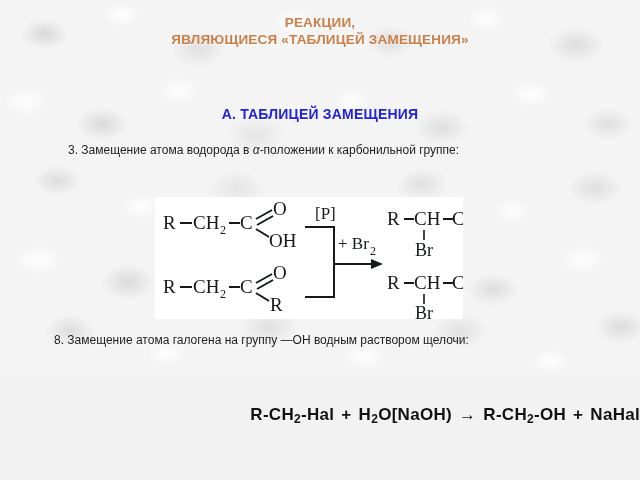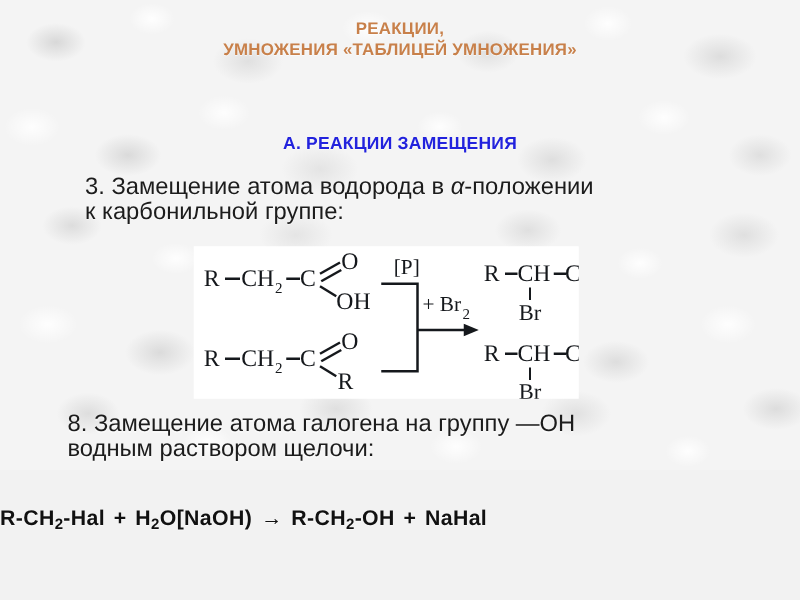--- a/index.html
+++ b/index.html
@@ -86,21 +86,21 @@
     font-weight: bold;
     font-size: 14px;
     letter-spacing: .2px;
     text-shadow: 0 1px 0 rgba(255,255,255,.5);
   }
 
   
   .para {
     position: absolute;
     color: #1c1c1c;
-    font-size: 19px;
+    font-size: 12px;
     line-height: 20px;
     text-shadow: 0 1px 0 rgba(255,255,255,.45);
   }
   #para-3 { left: 68px; top: 140px; width: 420px; }
   #para-4 { left: 54px; top: 330px; width: 450px; }
   .alpha { font-style: italic; }
 
   
   #scheme {
     position: absolute;
@@ -110,42 +110,42 @@
     height: 122px;
     background: #ffffff;
   }
   #scheme svg { display: block; }
 
   
   #equation {
     position: absolute;
     left: 0; right: 0;
     top: 405px;
-    text-align: left;
+    text-align: right;
     color: #111111;
     font-weight: bold;
     font-size: 17px;
     letter-spacing: .3px;
     white-space: nowrap;
     text-shadow: 0 1px 0 rgba(255,255,255,.5);
   }
   #equation sub { font-size: 12px; vertical-align: -3px; }
   #equation .sp { display: inline-block; width: 7px; }
 </style>
 </head>
 <body>
 
 <div id="slide">
 
   <div id="title">
     <span class="line">РЕАКЦИИ,</span>
-    <span class="line">УМНОЖЕНИЯ «ТАБЛИЦЕЙ УМНОЖЕНИЯ»</span>
-  </div>
-
-  <div id="section-heading">А. РЕАКЦИИ ЗАМЕЩЕНИЯ</div>
+    <span class="line">ЯВЛЯЮЩИЕСЯ «ТАБЛИЦЕЙ ЗАМЕЩЕНИЯ»</span>
+  </div>
+
+  <div id="section-heading">А. ТАБЛИЦЕЙ ЗАМЕЩЕНИЯ</div>
 
   <div class="para" id="para-3">
     <span>3. Замещение атома водорода в </span><span class="alpha">α</span><span>-положении к карбонильной группе:</span>
   </div>
 
   <div id="scheme">
     <svg width="308" height="122" viewBox="0 0 308 122" xmlns="http://www.w3.org/2000/svg" font-family="'Liberation Serif', serif" fill="#15181c">
 
       <g>
         <text x="8" y="32" font-size="19">R</text>

